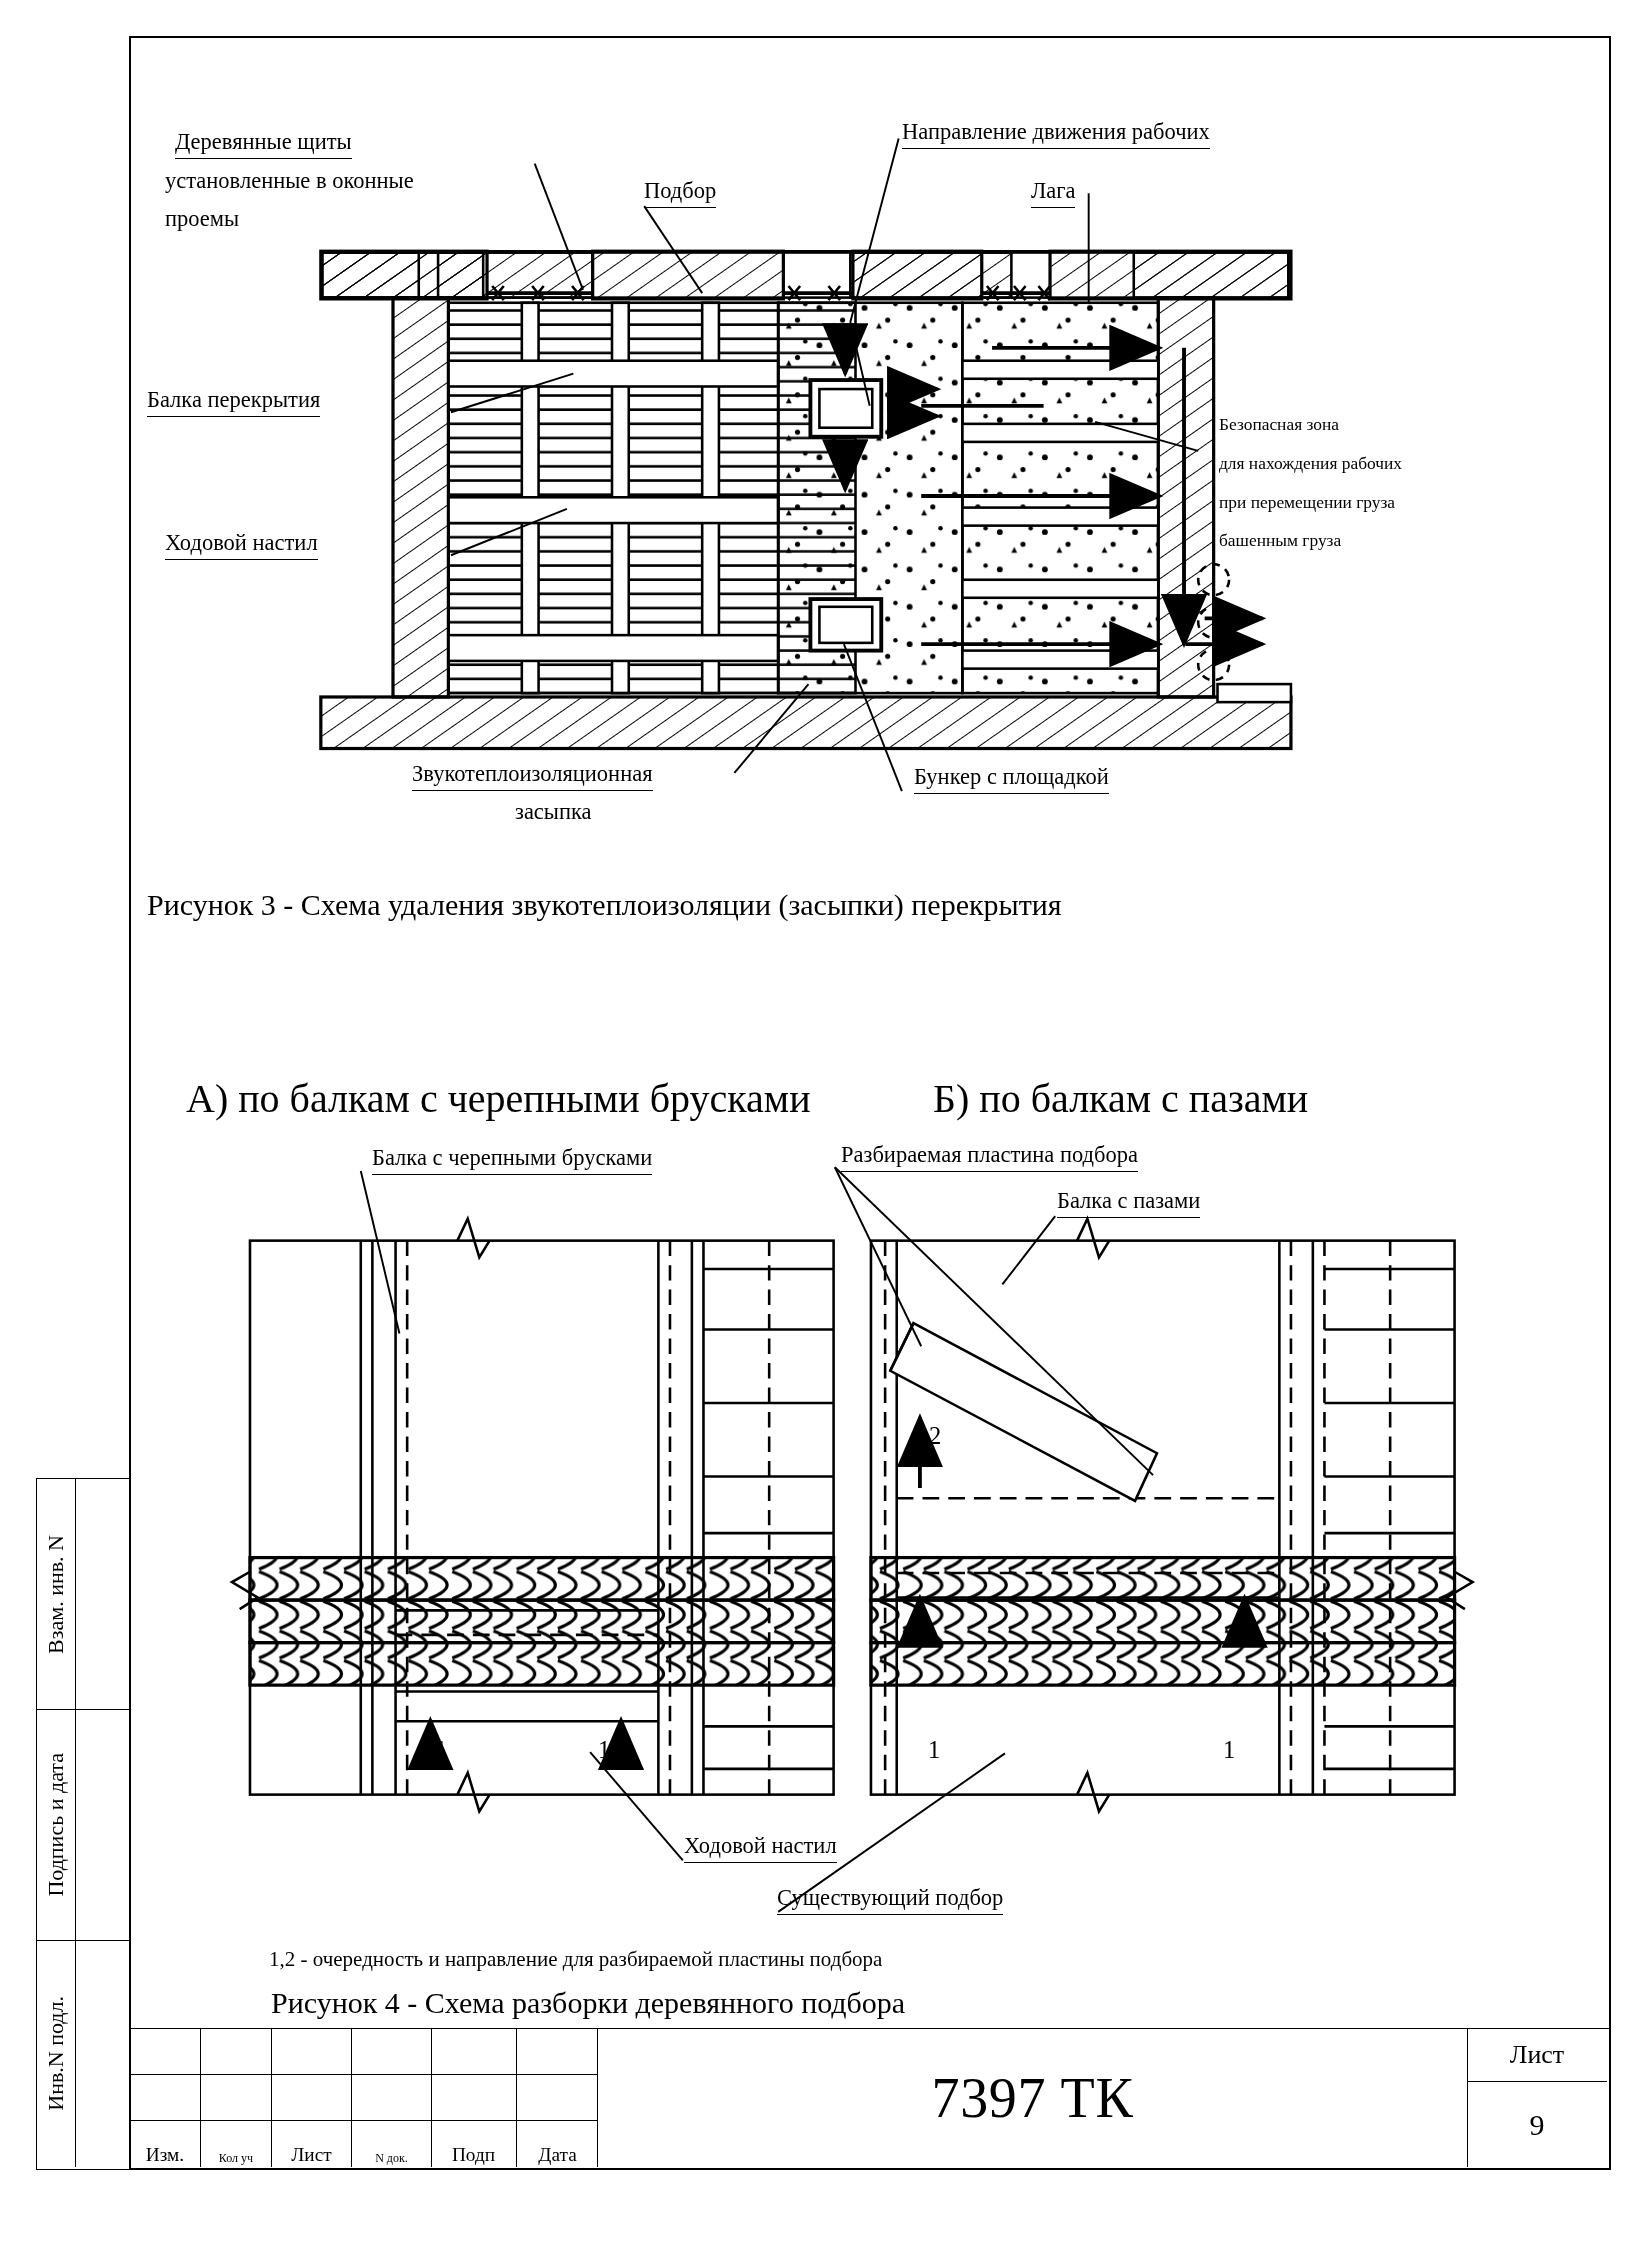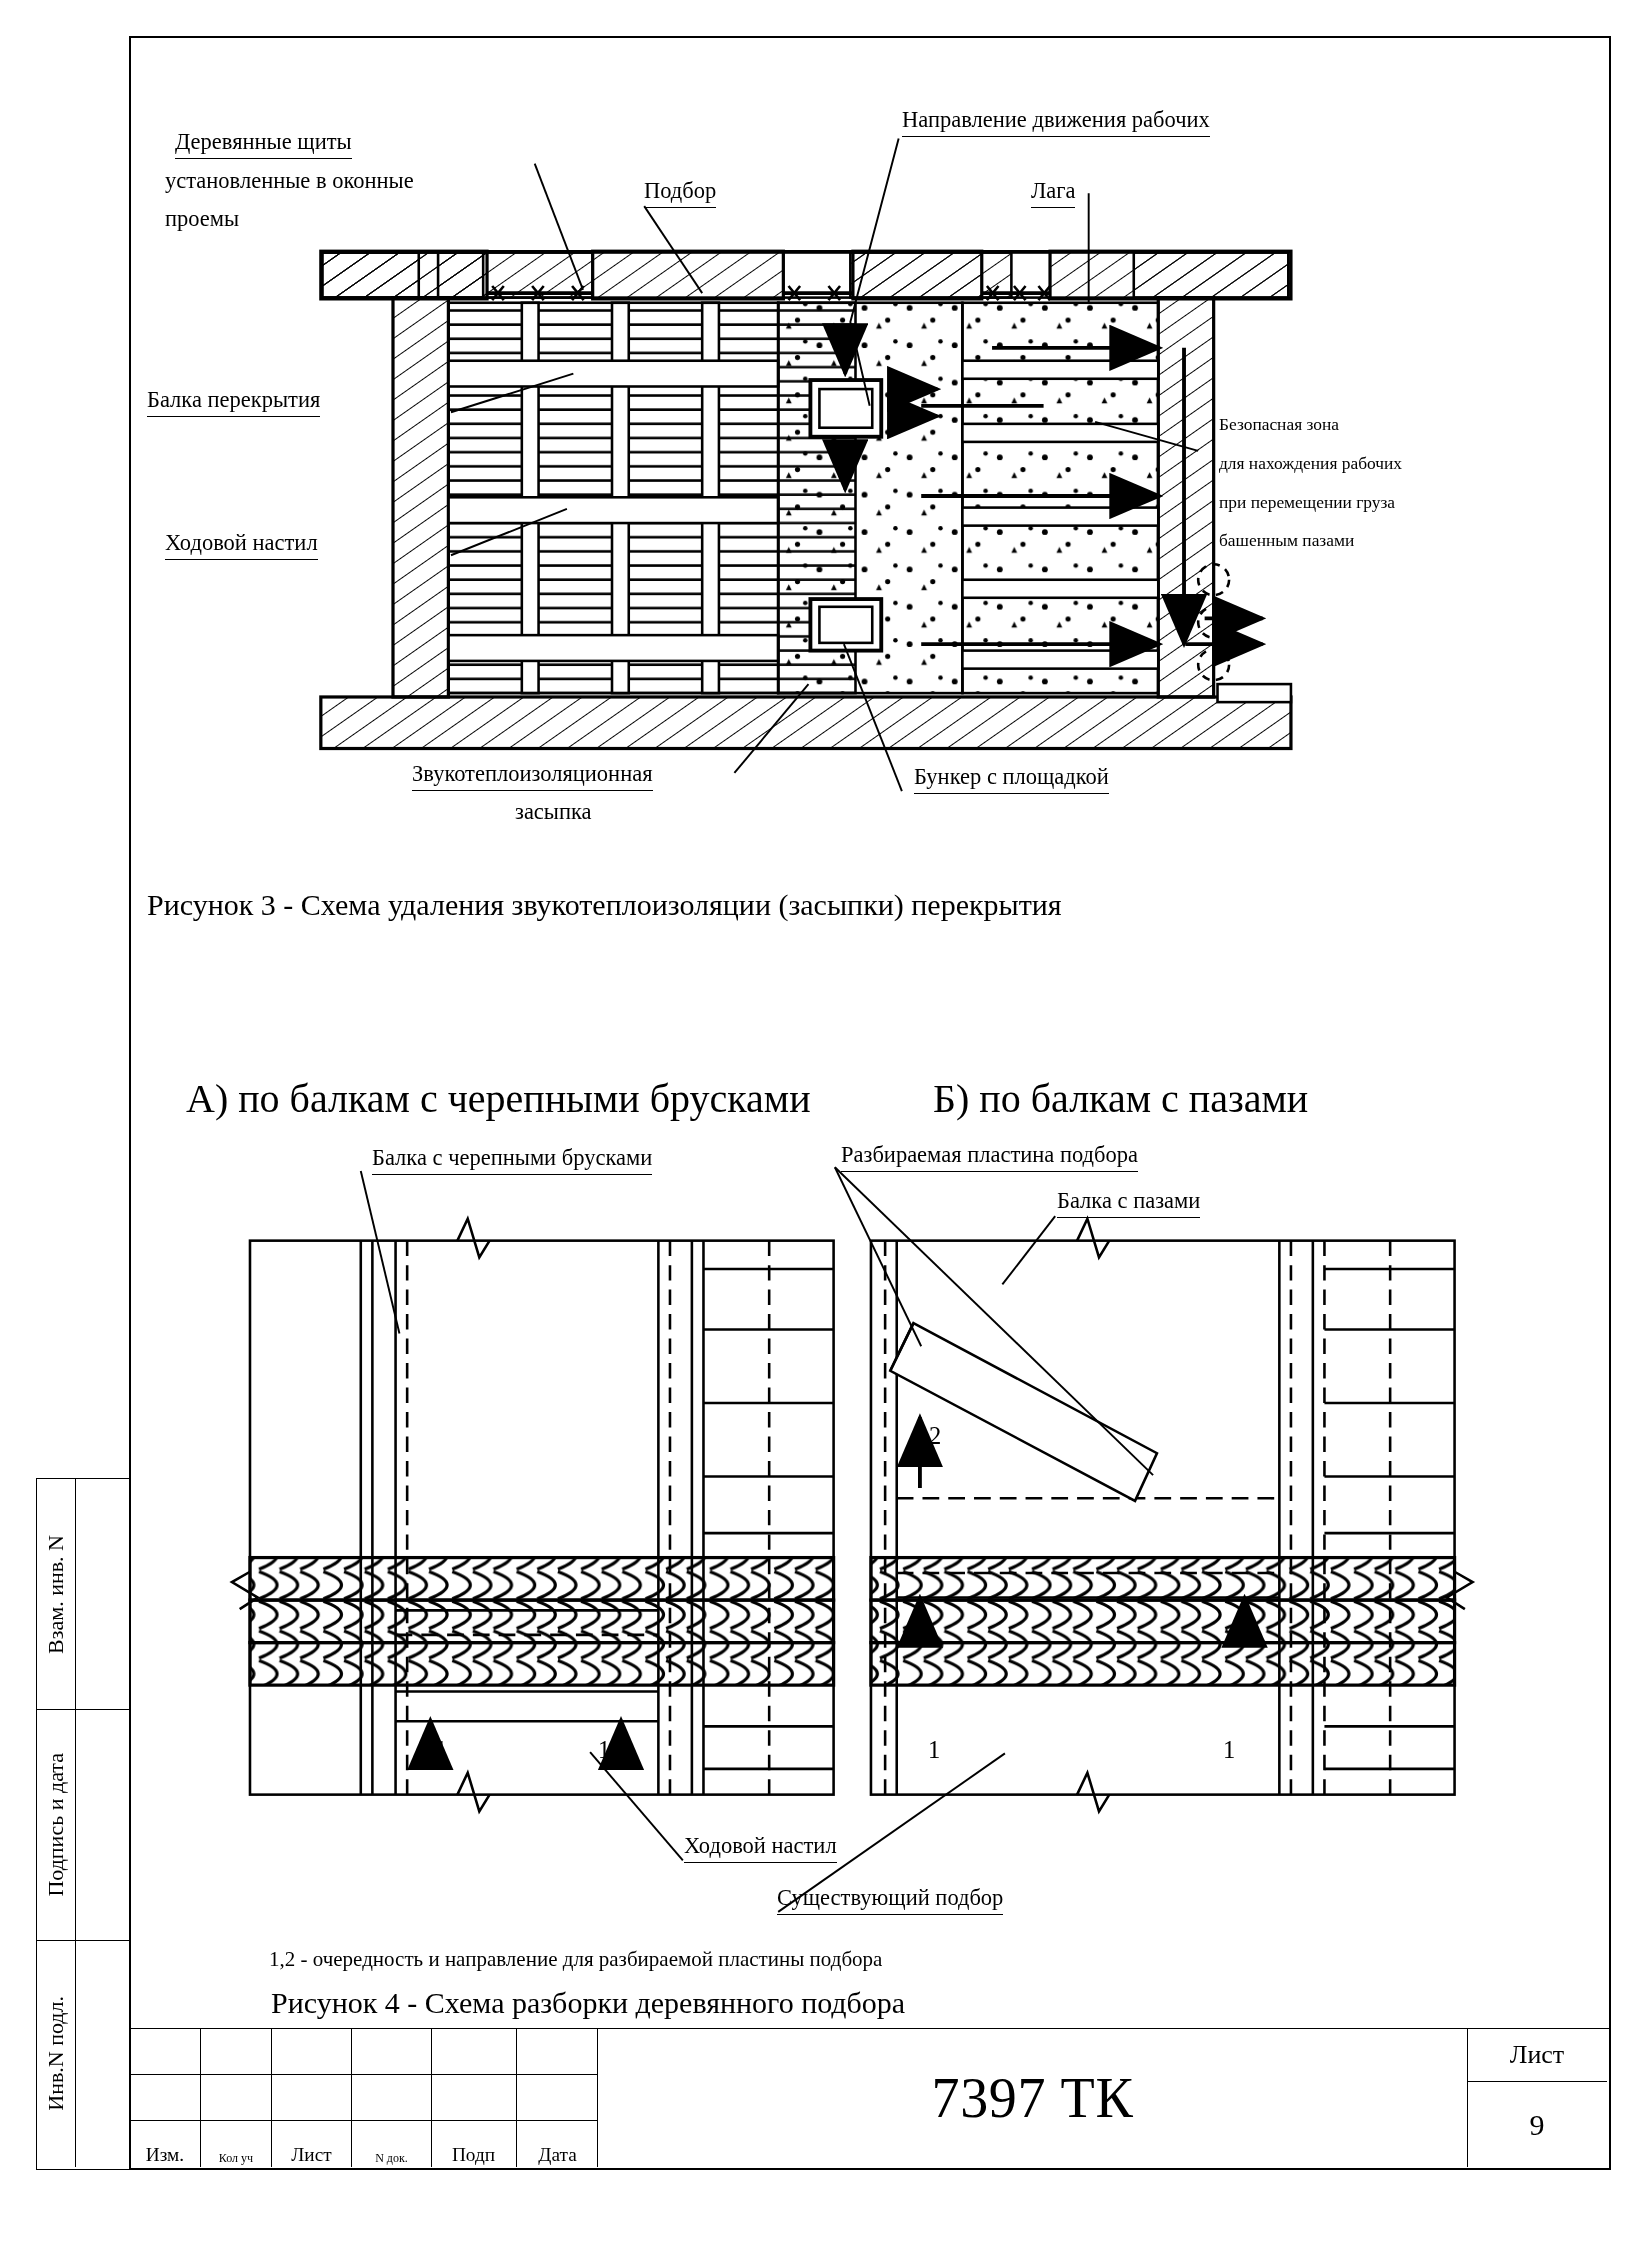--- a/index.html
+++ b/index.html
@@ -199,37 +199,37 @@
       <path d="M1860 700 L1700 655"></path>
     </g>
   </svg>
 
   <div class="lab ul" style="left:175px;top:126px;">Деревянные щиты</div>
   <div class="lab" style="left:165px;top:165px;">установленные в оконные</div>
   <div class="lab" style="left:165px;top:203px;">проемы</div>
 
   <div class="lab ul" style="left:644px;top:175px;">Подбор</div>
 
-  <div class="lab ul" style="left:902px;top:104px;">Направление движения рабочих</div>
+  <div class="lab ul" style="left:902px;top:116px;">Направление движения рабочих</div>
 
   <div class="lab ul" style="left:1031px;top:175px;">Лага</div>
 
   <div class="lab ul" style="left:147px;top:384px;">Балка перекрытия</div>
 
   <div class="lab ul" style="left:165px;top:527px;">Ходовой настил</div>
 
   <div class="lab ul" style="left:412px;top:758px;">Звукотеплоизоляционная</div>
   <div class="lab" style="left:515px;top:796px;">засыпка</div>
 
   <div class="lab ul" style="left:914px;top:761px;">Бункер с площадкой</div>
 
   <div class="lab sm" style="left:1219px;top:412px;">Безопасная зона</div>
   <div class="lab sm" style="left:1219px;top:451px;">для нахождения рабочих</div>
   <div class="lab sm" style="left:1219px;top:490px;">при перемещении груза</div>
-  <div class="lab sm" style="left:1219px;top:528px;">башенным пазами</div>
+  <div class="lab sm" style="left:1219px;top:528px;">башенным груза</div>
 
   <div class="cap" style="left:147px;top:888px;">Рисунок 3 - Схема удаления звукотеплоизоляции (засыпки) перекрытия</div>
 
   <div class="hdr" style="left:186px;top:1075px;">А) по балкам с черепными брусками</div>
   <div class="hdr" style="left:933px;top:1075px;">Б) по балкам с пазами</div>
 
   <div class="lab ul" style="left:372px;top:1142px;">Балка с черепными брусками</div>
   <div class="lab ul" style="left:841px;top:1139px;">Разбираемая пластина подбора</div>
   <div class="lab ul" style="left:1057px;top:1185px;">Балка с пазами</div>
 

